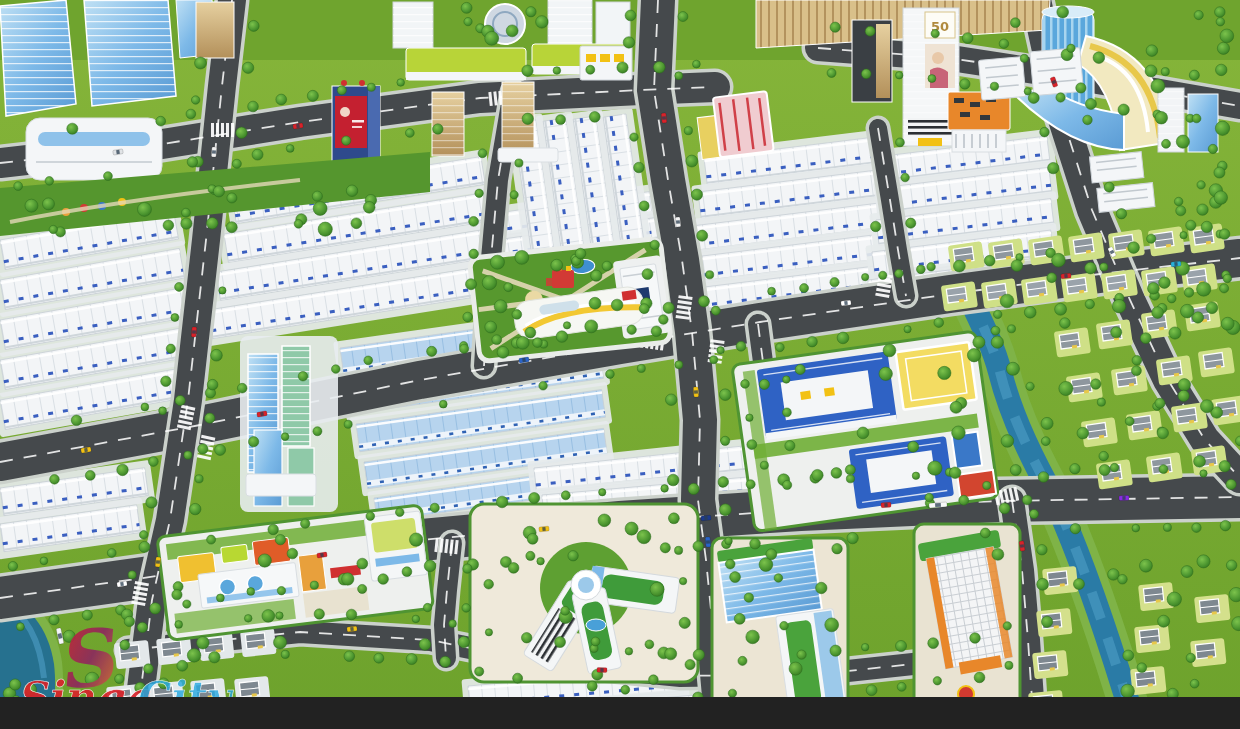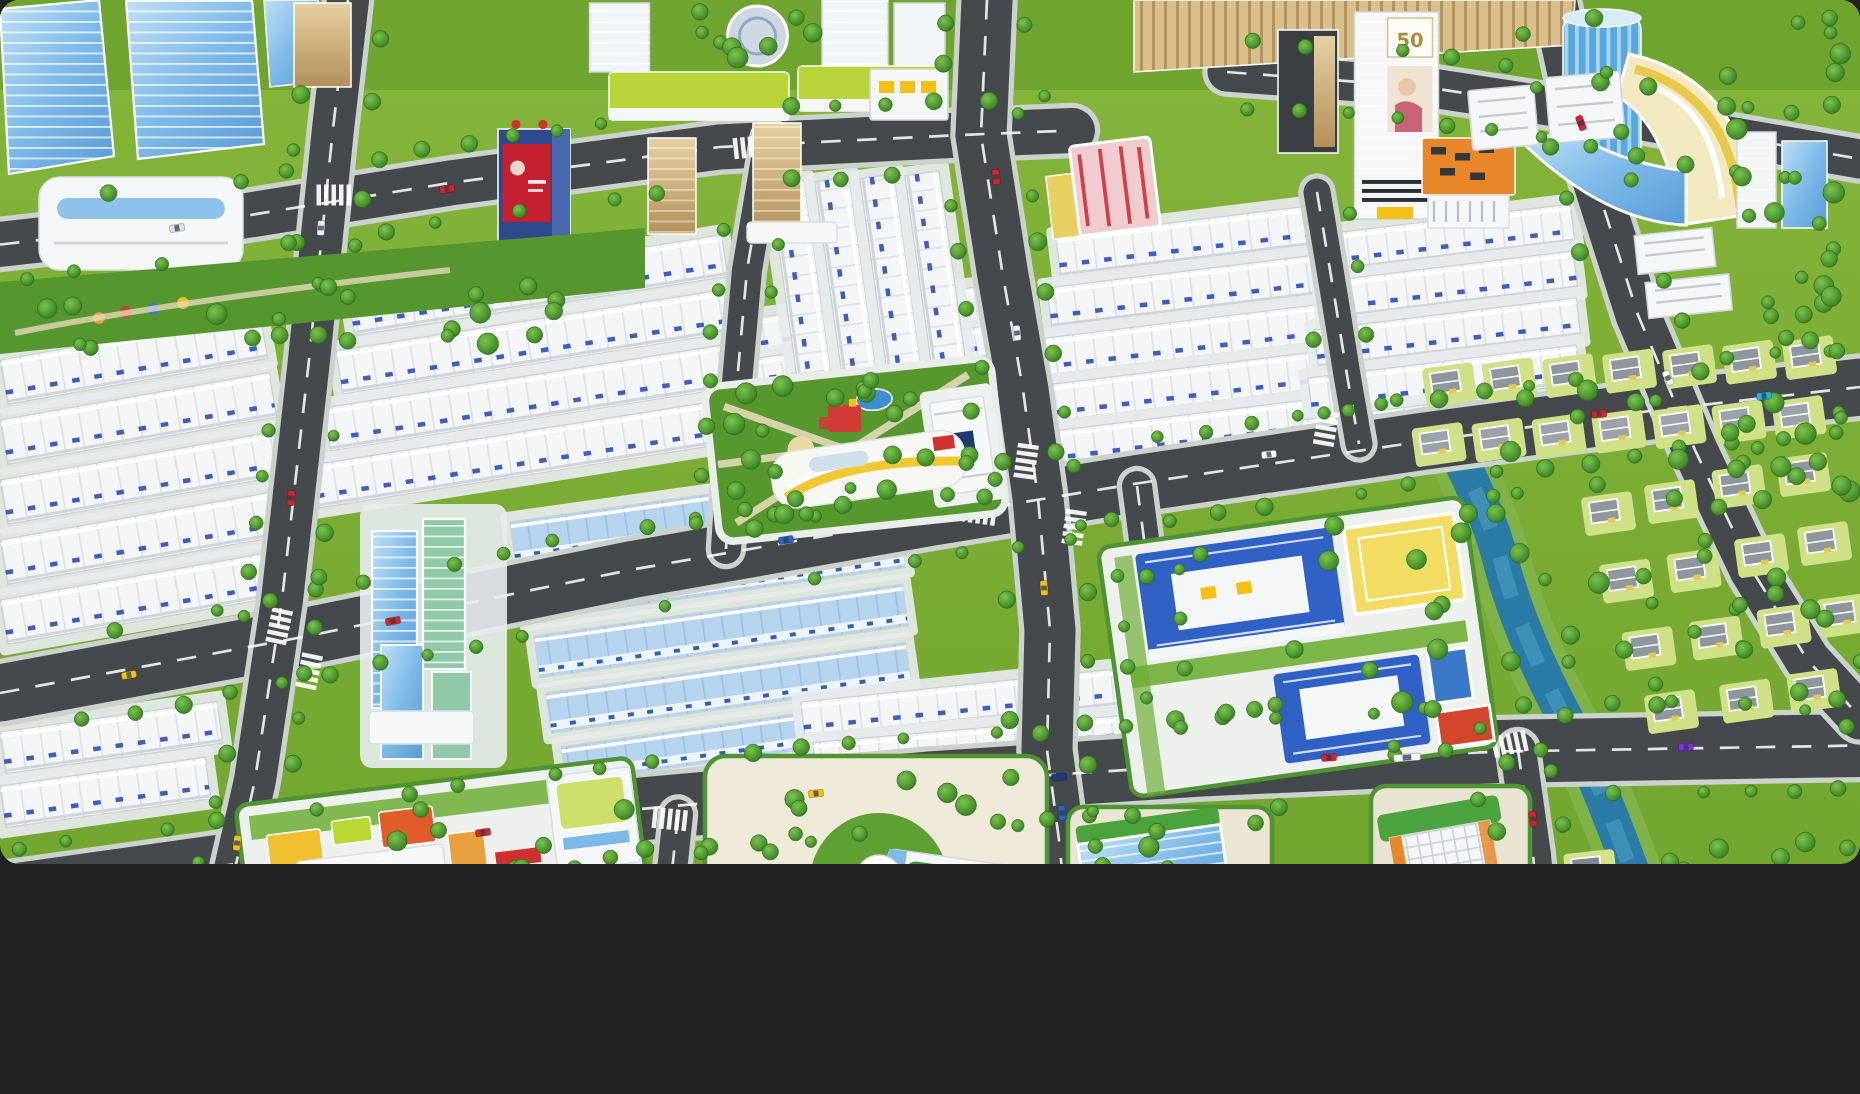--- a/index.html
+++ b/index.html
@@ -1,17 +1,17 @@
 <!DOCTYPE html>
 <html><head>
 <meta charset="utf-8">
 <style>
   html,body{margin:0;padding:0;background:#222;}
-  #stage{position:relative;width:1240px;height:576px;overflow:hidden;
-         font-family:"DejaVu Sans","Liberation Sans",sans-serif;border-radius:13px;}
+  #stage{position:relative;width:1240px;height:697px;overflow:hidden;
+         font-family:"DejaVu Sans","Liberation Sans",sans-serif;}
   svg{display:block}
   text{user-select:none}
   .wm-main{font-family:"DejaVu Serif","Liberation Serif",serif;font-style:italic;font-weight:bold;}
 </style>
 </head>
 <body>
 
 <div id="stage">
 <svg id="scene" width="1240" height="729" viewBox="0 0 1240 729">
   <defs>

